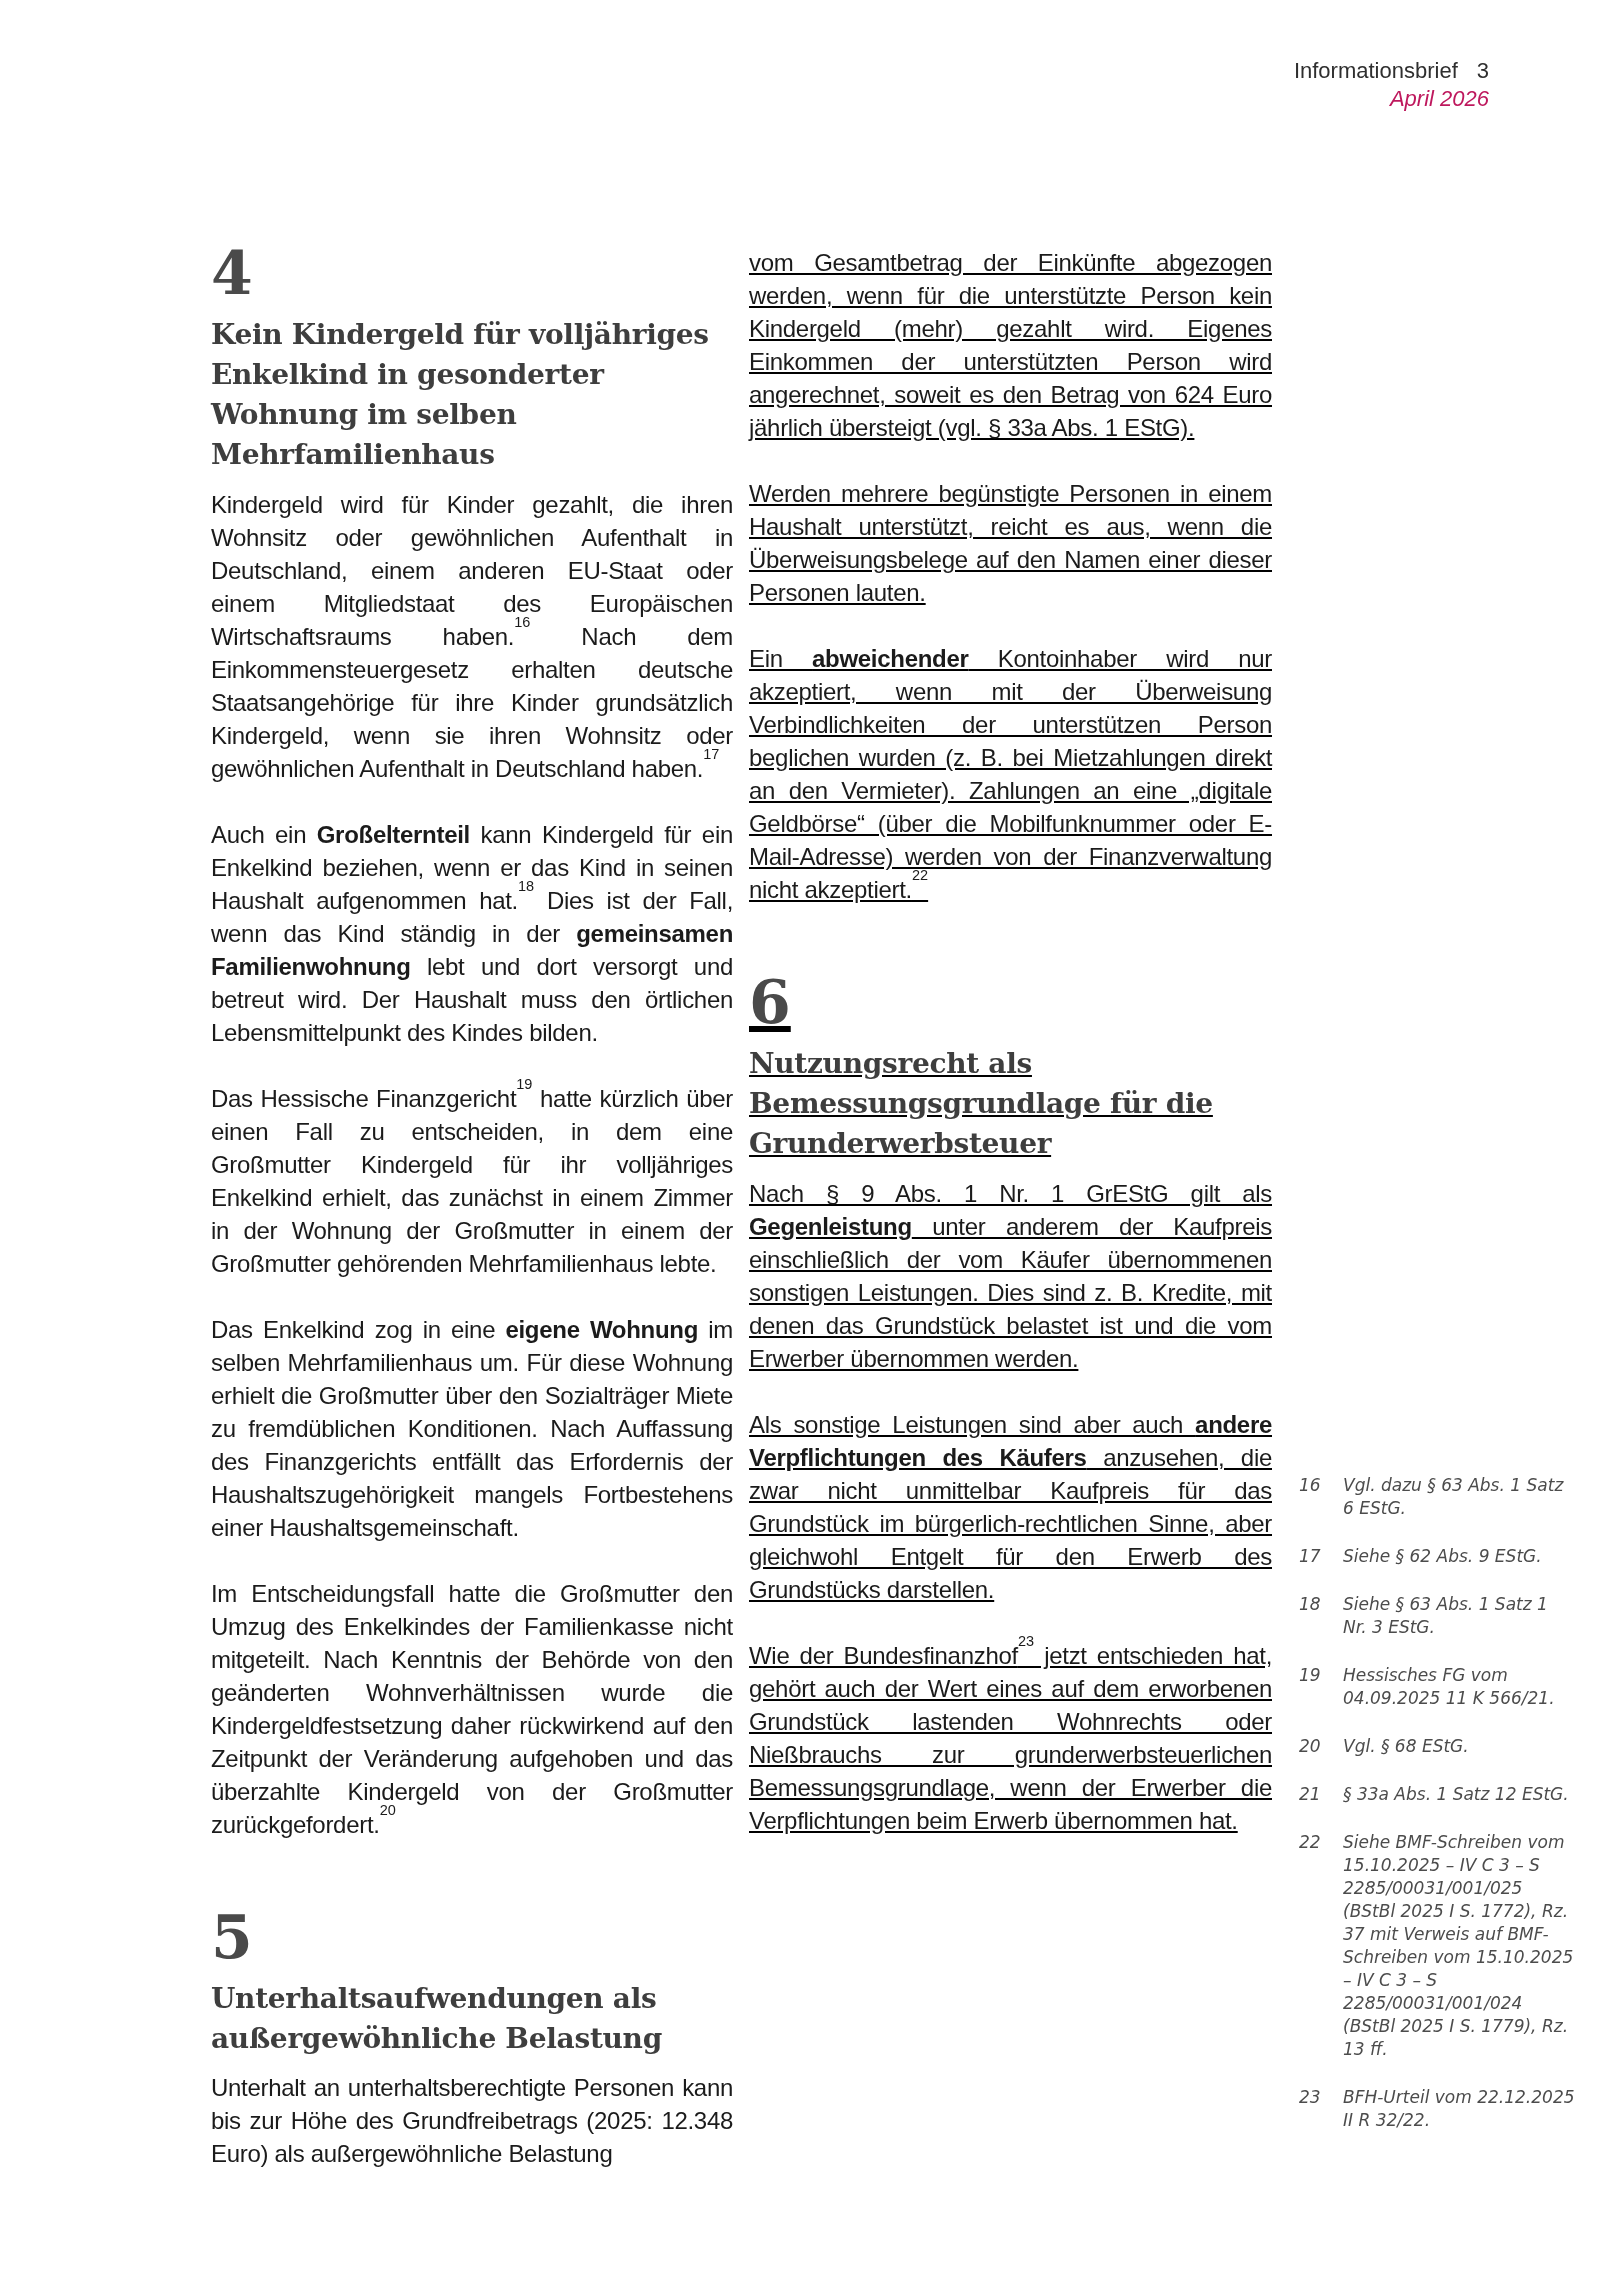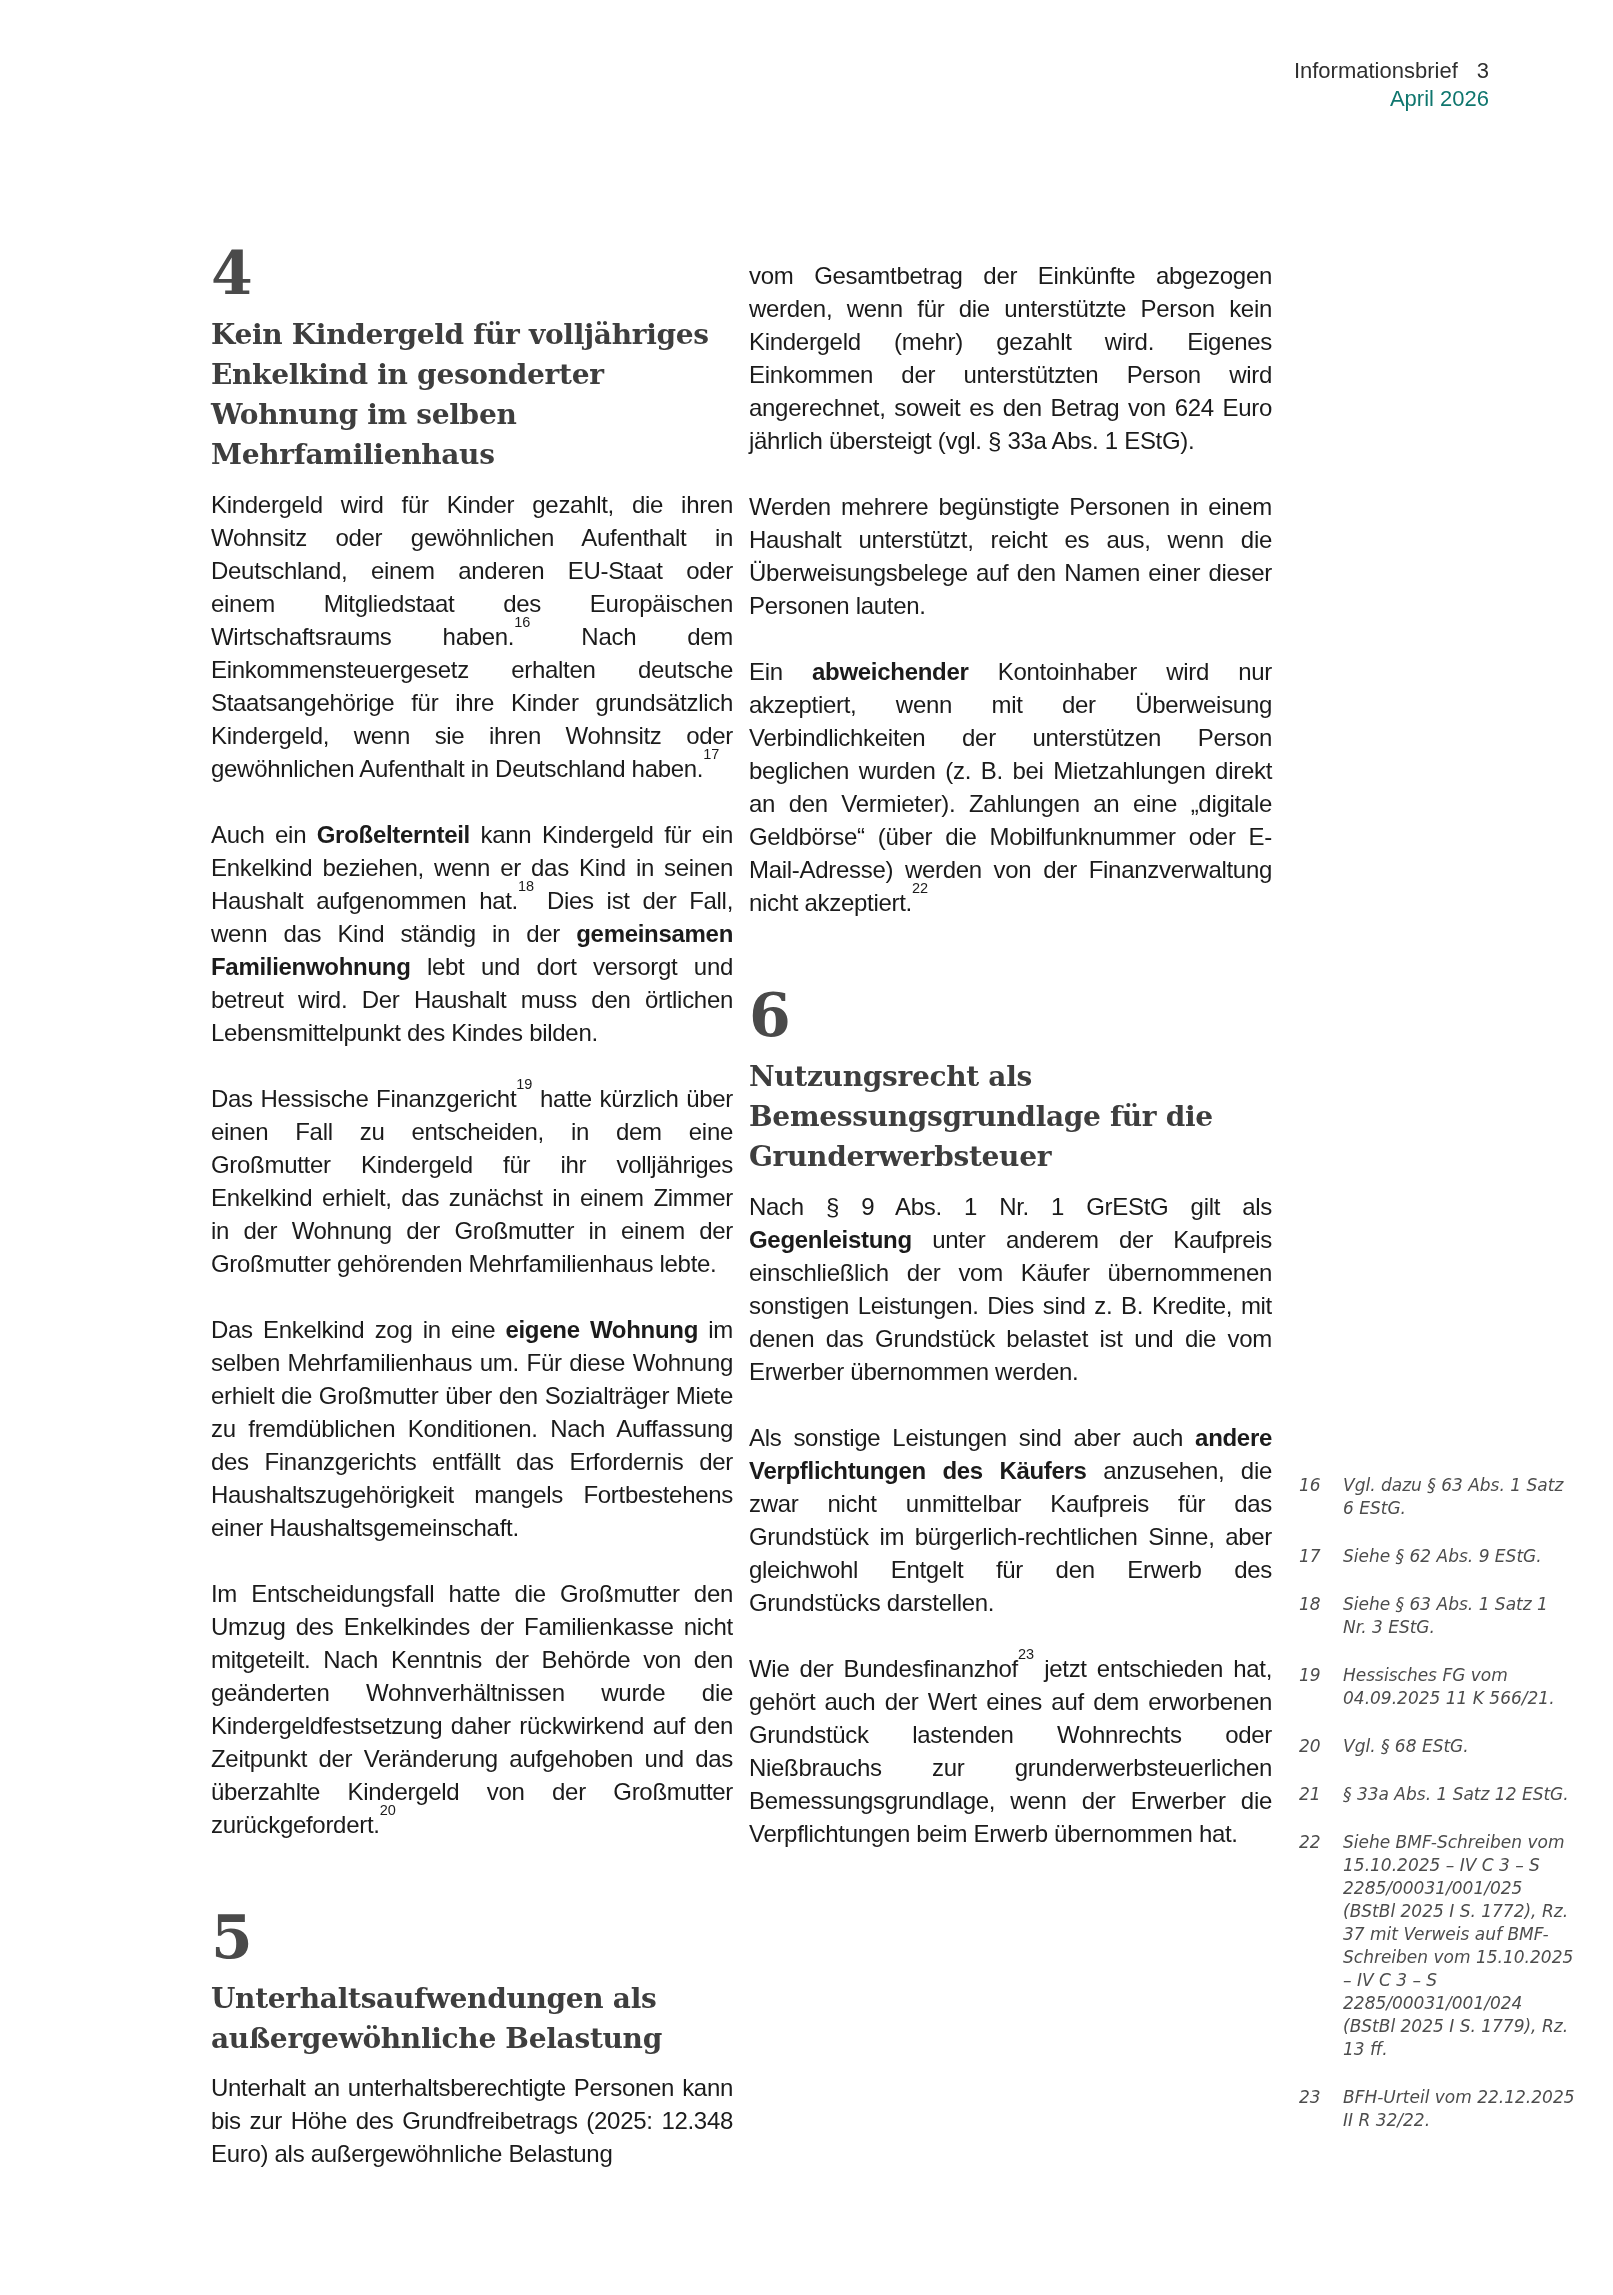--- a/index.html
+++ b/index.html
@@ -4,25 +4,25 @@
 <style>
   html,body { margin:0; padding:0; background:#e8e8e8; }
   .page {
     position:relative; width:1613px; height:2295px; background:#ffffff;
     font-family:"Liberation Sans", sans-serif; overflow:hidden;
   }
   
   .pg-header { position:absolute; top:57px; right:124px; text-align:right;
     font-size:22px; line-height:28px; color:#2f2f2f; }
   .pg-header-line1 { display:flex; justify-content:flex-end; align-items:baseline; gap:19px; }
-  .pg-date { color:#0f766e; }
+  .pg-date { color:#be185d;font-style:italic; }
   
   .col { position:absolute; }
   .col-left { left:211px; top:246px; width:522px; }
-  .col-mid  { left:749px; top:259px; width:523px; }
+  .col-mid  { left:749px; top:246px; width:523px;text-decoration:underline; }
   .sec-num {
     font-family:"DejaVu Serif", serif; font-weight:bold;
     font-size:60px; line-height:54px; color:#4a4a4a;
     margin:0 0 15px 0; text-align:left;
   }
   .mt-sec { margin-top:69px; }
   .sec-title {
     font-family:"DejaVu Serif", serif; font-weight:bold;
     font-size:28px; line-height:40px; letter-spacing:-0.3px;
     color:#3e3e3e; margin:0 0 12.6px 0; text-align:left;

